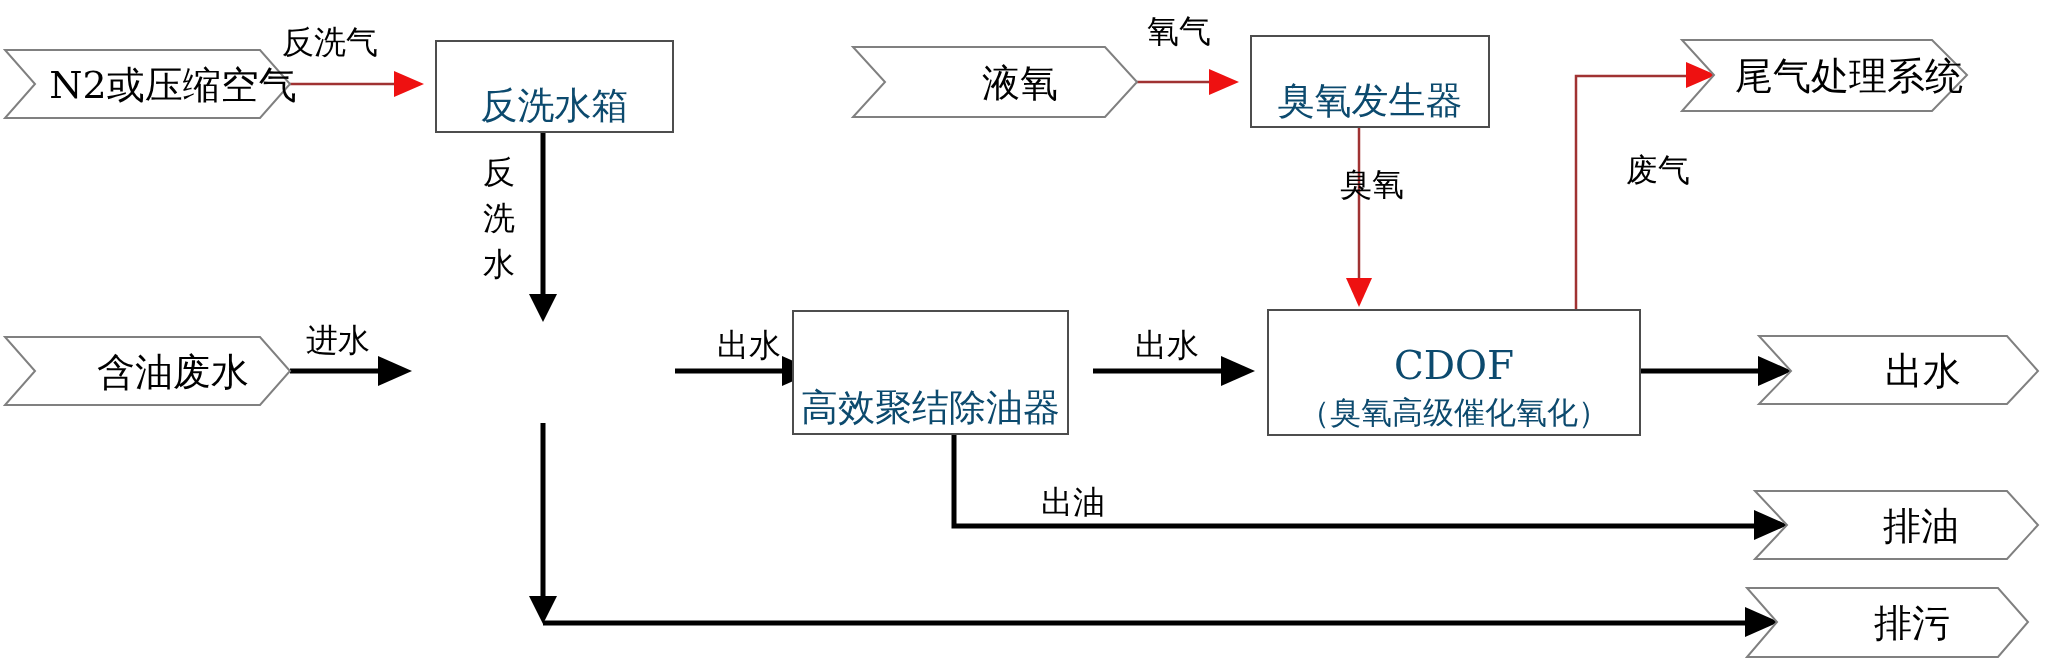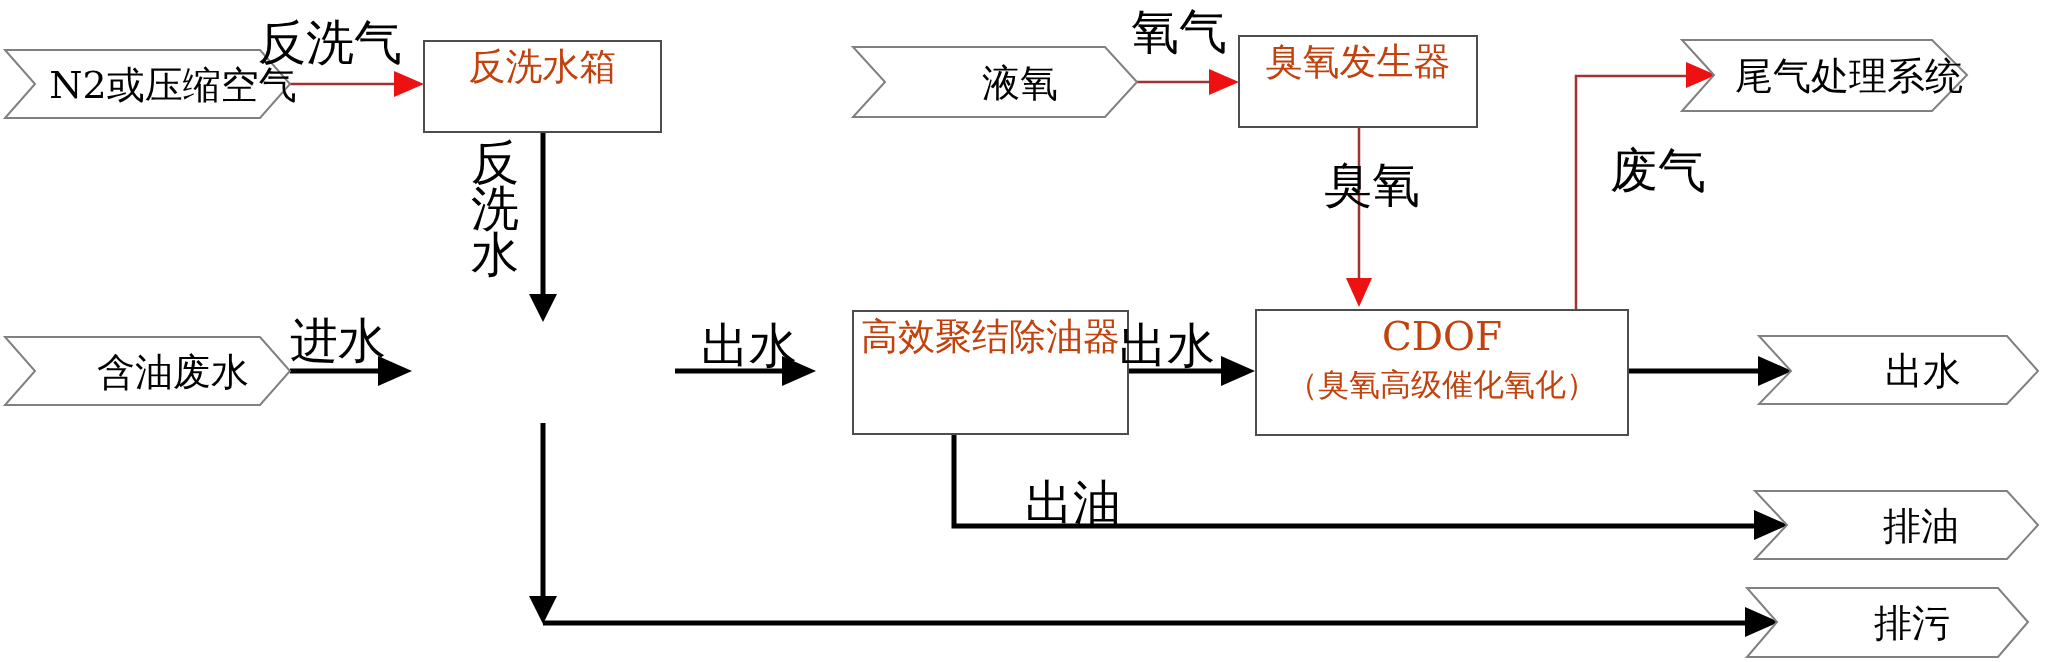--- a/index.html
+++ b/index.html
@@ -6,38 +6,38 @@
   #stage{
     position:relative;
     width:2048px;height:662px;
     background:#ffffff;
     font-family:"DejaVu Serif","Liberation Serif",serif;
     overflow:hidden;
   }
   #wires{position:absolute;left:0;top:0;width:2048px;height:662px;}
   .node{
     position:absolute;
-    display:flex;align-items:flex-start;justify-content:center;
-    text-align:center;color:#c2410c;
+    display:flex;align-items:flex-end;justify-content:center;
+    text-align:center;color:#0c4a6e;margin-left:12px;
   }
   .box{
     background:#ffffff;
     border:2px solid #4d4d4d;
     box-sizing:border-box;
     font-size:37px;
   }
   .chev-label{
     position:absolute;
     transform:translate(-50%,-50%);
     font-size:38px;white-space:nowrap;color:#000;margin-left:23px;
   }
   .edge-label{
     position:absolute;
     transform:translate(-50%,-50%);
-    font-size:48px;white-space:nowrap;color:#000;
+    font-size:32px;white-space:nowrap;color:#000;
   }
   .edge-label.vertical{
     white-space:normal;
     width:44px;
     line-height:46px;
     word-break:break-all;
     text-align:center;
   }
   .cdof-lines{display:flex;flex-direction:column;line-height:1.35;}
   .cdof-l1{font-size:39px;}
@@ -97,41 +97,41 @@
 
   <div class="node box" style="left:423px;top:40px;width:239px;height:93px;">
     <span>反洗水箱</span>
   </div>
 
   <div class="node box" style="left:1238px;top:35px;width:240px;height:93px;">
     <span>臭氧发生器</span>
   </div>
 
 
-  <div class="node box" style="left:852px;top:310px;width:277px;height:125px;">
+  <div class="node box" style="left:780px;top:310px;width:277px;height:125px;">
     <span>高效聚结除油器</span>
   </div>
 
   <div class="node box" style="left:1255px;top:309px;width:374px;height:127px;">
     <span class="cdof-lines">
       <span class="cdof-l1">CDOF</span>
       <span class="cdof-l2">（臭氧高级催化氧化）</span>
     </span>
   </div>
 
   <div class="chev-label" style="left:150px;top:85px;">N2或压缩空气</div>
   <div class="chev-label" style="left:997px;top:83px;">液氧</div>
   <div class="chev-label" style="left:1826px;top:76px;">尾气处理系统</div>
   <div class="chev-label" style="left:150px;top:372px;font-family:Liberation Serif, serif;">含油废水</div>
   <div class="chev-label" style="left:1900px;top:371px;">出水</div>
   <div class="chev-label" style="left:1898px;top:526px;">排油</div>
   <div class="chev-label" style="left:1889px;top:623px;">排污</div>
 
   <div class="edge-label" style="left:330px;top:43px;">反洗气</div>
-  <div class="edge-label vertical" style="left:493px;top:208px;">反洗水</div>
+  <div class="edge-label vertical" style="left:493px;top:218px;text-align:right;">反洗水</div>
   <div class="edge-label" style="left:338px;top:341px;">进水</div>
   <div class="edge-label" style="left:749px;top:346px;">出水</div>
   <div class="edge-label" style="left:1167px;top:346px;">出水</div>
   <div class="edge-label" style="left:1179px;top:32px;">氧气</div>
   <div class="edge-label" style="left:1372px;top:185px;">臭氧</div>
   <div class="edge-label" style="left:1634px;top:171px;margin-left:24px;">废气</div>
   <div class="edge-label" style="left:1073px;top:503px;">出油</div>
 
 </div>
 

